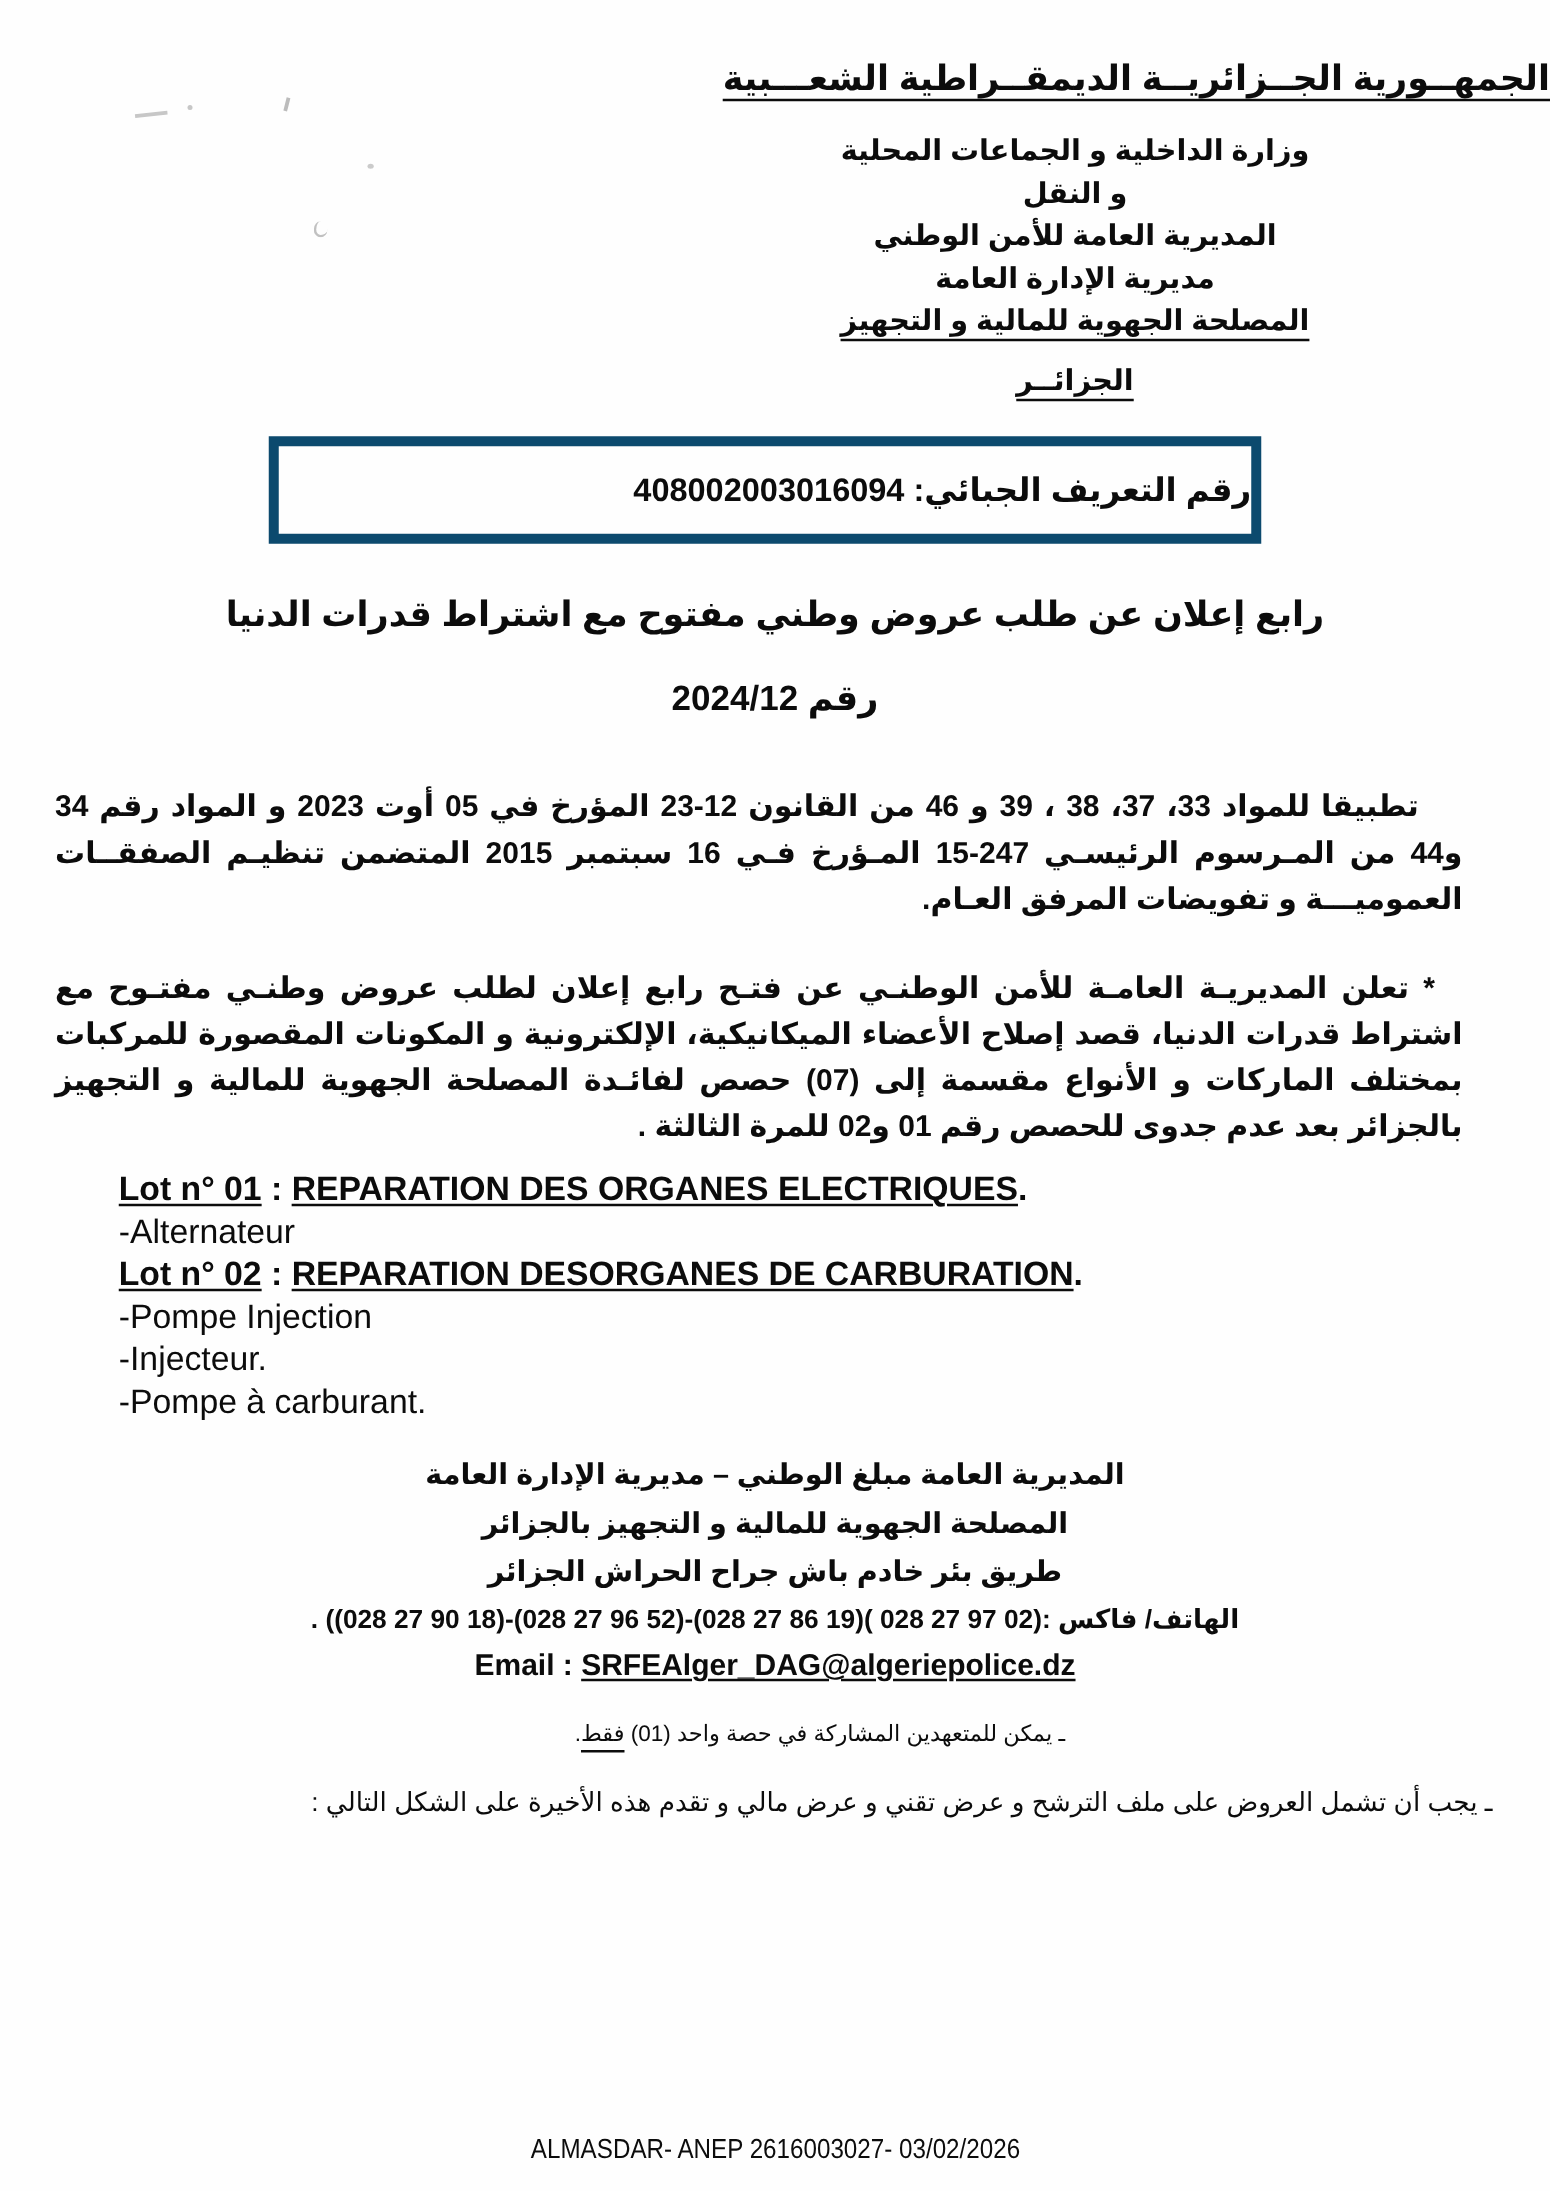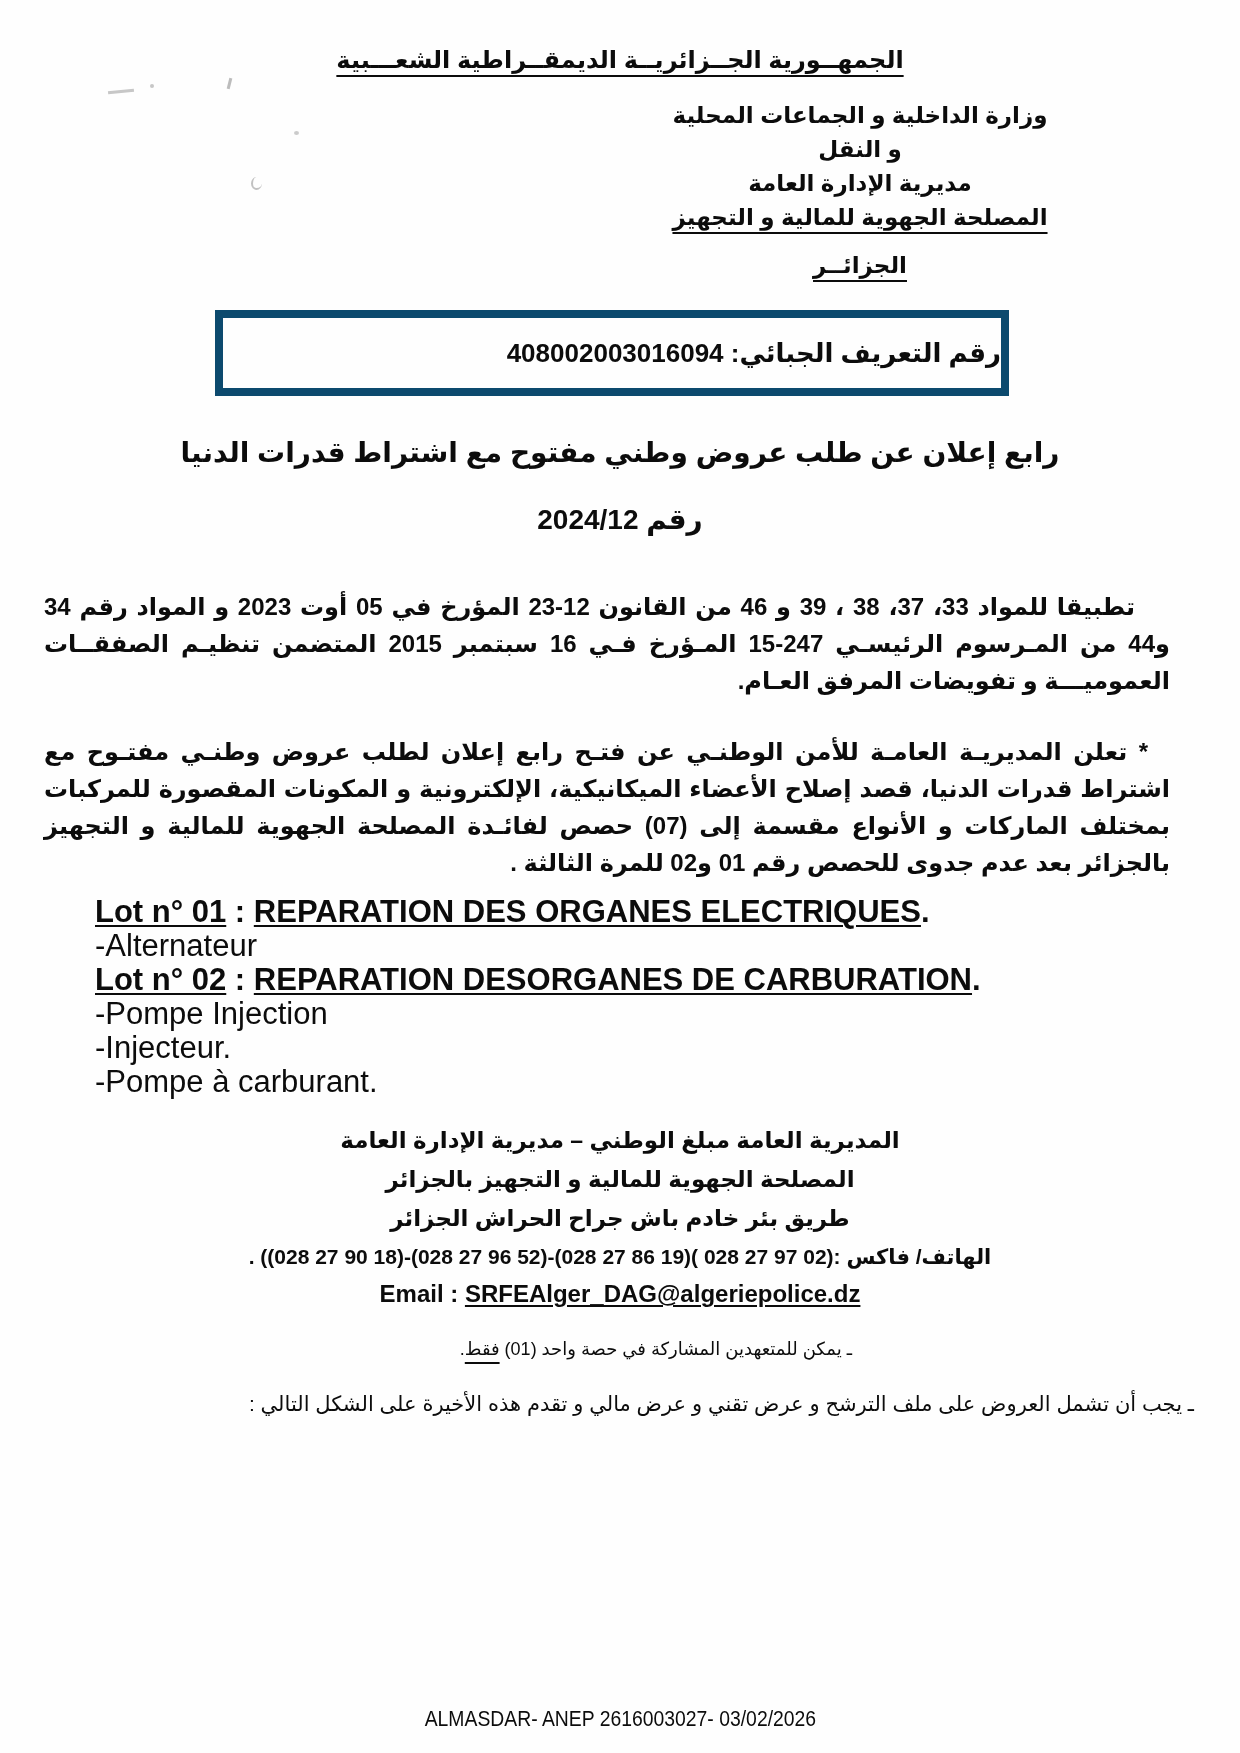--- a/index.html
+++ b/index.html
@@ -8,42 +8,42 @@
     width:1240px;height:1753px;
     margin:0 auto;
     background:#fefefe;
     color:#0c0c0c;
     font-family:"Liberation Sans","DejaVu Sans",sans-serif;
     overflow:hidden;
   }
   .u{text-decoration:underline;text-decoration-thickness:2px;text-underline-offset:3px;}
   .u-ar{text-decoration:underline;text-decoration-thickness:2px;text-underline-offset:7px;}
 
-  .republic{padding-top:46px;text-align:center;font-size:24px;font-weight:bold;direction:rtl;}
+  .republic{padding-top:46px;font-size:28px;font-weight:bold;direction:rtl;}
 
   .gov-block{direction:rtl;margin:24px 100px 0 0;width:560px;margin-left:580px;
              text-align:center;font-size:23px;font-weight:bold;line-height:34px;}
   .gov-block .city{margin-top:14px;}
 
   .tax-box{
     margin:28px 0 0 215px;width:778px;height:70px;
     border:8px solid #0c4a6e;
     display:flex;align-items:center;justify-content:flex-start;
     direction:rtl;font-size:26px;font-weight:bold;
   }
 
   .title-main{margin-top:40px;text-align:center;font-size:28px;font-weight:bold;direction:rtl;}
   .title-num{margin-top:34px;text-align:center;font-size:28px;font-weight:bold;direction:rtl;}
 
   .para{direction:rtl;margin:50px 70px 0 44px;font-size:24px;font-weight:bold;
         line-height:37px;text-align:justify;text-align-last:right;}
   .para.law{text-indent:35px;margin-top:52px;}
   .para.announce{text-indent:22px;margin-top:34px;}
 
-  .lots{margin:14px 0 0 95px;direction:ltr;font-size:31px;line-height:34px;}
+  .lots{margin:14px 0 0 95px;direction:ltr;font-size:27px;line-height:34px;}
   .lot-head{font-weight:bold;}
 
   .withdraw{direction:rtl;margin:28px 70px 0 30px;font-size:22px;line-height:36px;}
   .withdraw .l1{white-space:nowrap;text-align:right;}
   .withdraw .amount{font-weight:bold;font-size:27px;padding:0 6px;}
   .withdraw .cur{font-weight:bold;}
   .withdraw .l2{text-align:center;margin-top:6px;}
 
   .addr{margin-top:22px;text-align:center;font-weight:bold;}
   .addr .a1{direction:rtl;font-size:23px;line-height:39px;}
@@ -76,20 +76,21 @@
   <div class="art art-dot2"></div>
   <div class="art art-curl"></div>
 
   <div class="republic">
     <span class="u-ar">الجمهــورية الجــزائريــة الديمقــراطية الشعـــبية</span>
   </div>
 
   <div class="gov-block" dir="rtl">
     <div>وزارة الداخلية و الجماعات المحلية</div>
     <div>و النقل</div>
+    <div>المديرية العامة للأمن الوطني</div>
     <div>مديرية الإدارة العامة</div>
     <div>
       <span class="u-ar">المصلحة الجهوية للمالية و التجهيز</span>
     </div>
     <div class="city">
       <span class="u-ar">الجزائــر</span>
     </div>
   </div>
 
   <div class="tax-box" dir="rtl">

